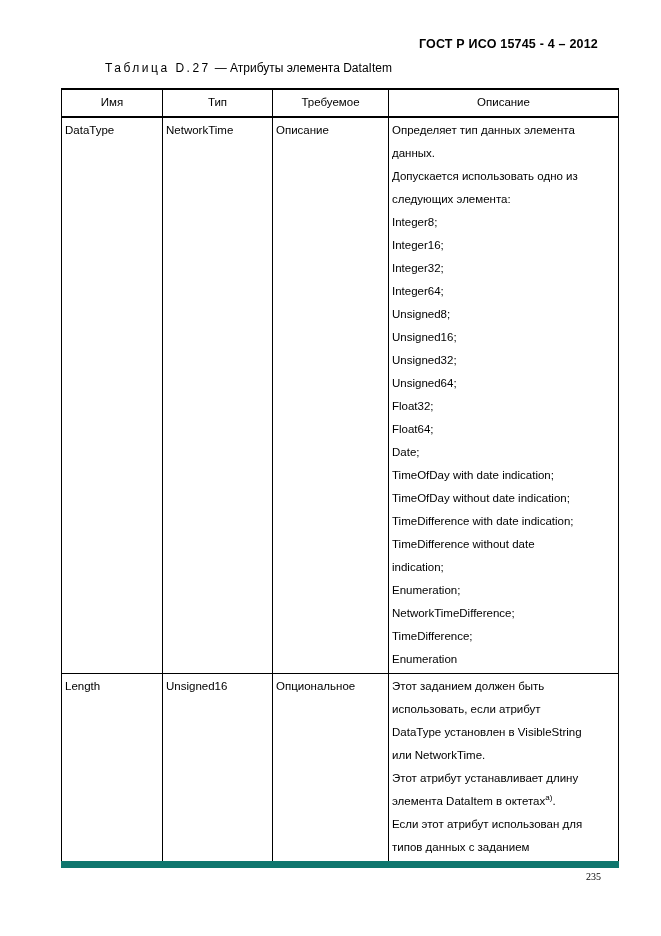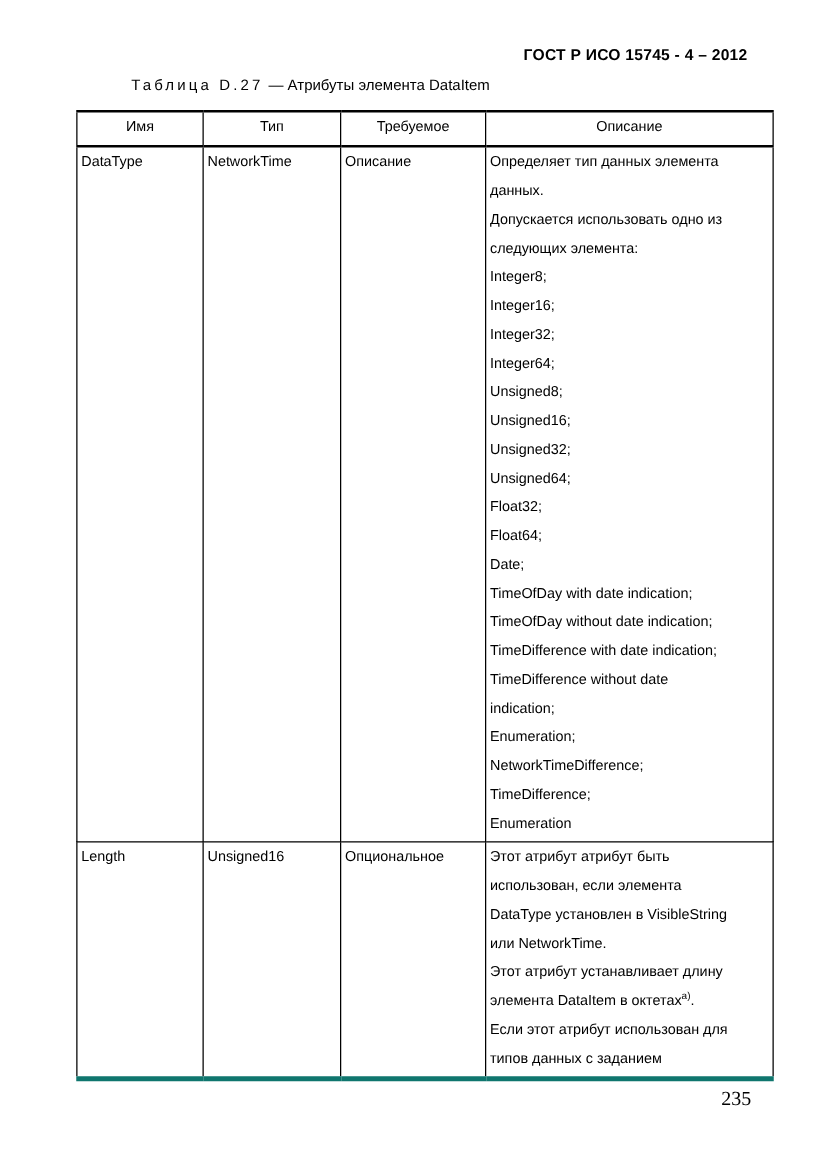--- a/index.html
+++ b/index.html
@@ -27,26 +27,26 @@
   table.gost col.c4{width:230px;}
   table.gost th, table.gost td{
     border:1px solid #000;vertical-align:top;
     padding:1px 3px 2px 3px;line-height:23px;
     overflow:hidden;
   }
   table.gost th{
     font-weight:normal;text-align:center;height:20px;
     border-top:2px solid #000;border-bottom:2px solid #000;
   }
-  table.gost tr:last-child td{border-bottom:4px solid #0f766e;}
+  table.gost tr:last-child td{border-bottom:7px solid #0f766e;}
   .desc-line{line-height:23px;white-space:nowrap;}
   sup{font-size:8px;vertical-align:super;line-height:0;}
   .page-number{
     position:absolute;top:871px;right:60px;
-    font-family:"Liberation Serif", serif;font-size:16px;
+    font-family:"Liberation Serif", serif;font-size:10px;
   }
 </style>
 </head>
 <body>
 
 <div class="doc-header">ГОСТ Р ИСО 15745 - 4 – 2012</div>
 
 <div class="table-caption">
   <span class="spaced">Таблица  D.27</span><span>— Атрибуты элемента DataItem</span>
 </div>
@@ -96,22 +96,22 @@
           <div class="desc-line">NetworkTimeDifference;</div>
           <div class="desc-line">TimeDifference;</div>
           <div class="desc-line">Enumeration</div>
         </td>
       </tr>
       <tr>
         <td>Length</td>
         <td>Unsigned16</td>
         <td>Опциональное</td>
         <td>
-          <div class="desc-line">Этот атрибут атрибут быть</div>
-          <div class="desc-line">использован, если элемента</div>
+          <div class="desc-line">Этот заданием должен быть</div>
+          <div class="desc-line">использовать, если атрибут</div>
           <div class="desc-line">DataType установлен в VisibleString</div>
           <div class="desc-line">или NetworkTime.</div>
           <div class="desc-line">Этот атрибут устанавливает длину</div>
           <div class="desc-line">элемента DataItem в октетах<sup>a)</sup>.</div>
           <div class="desc-line">Если этот атрибут использован для</div>
           <div class="desc-line">типов данных с заданием</div>
         </td>
       </tr>
     </tbody>
 </table>

